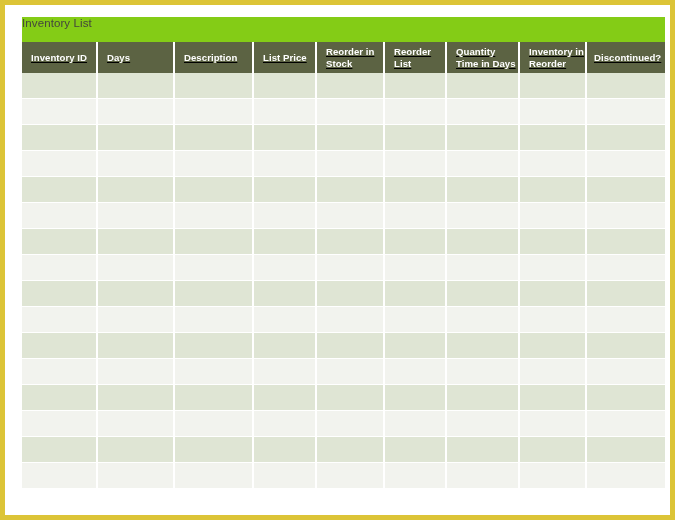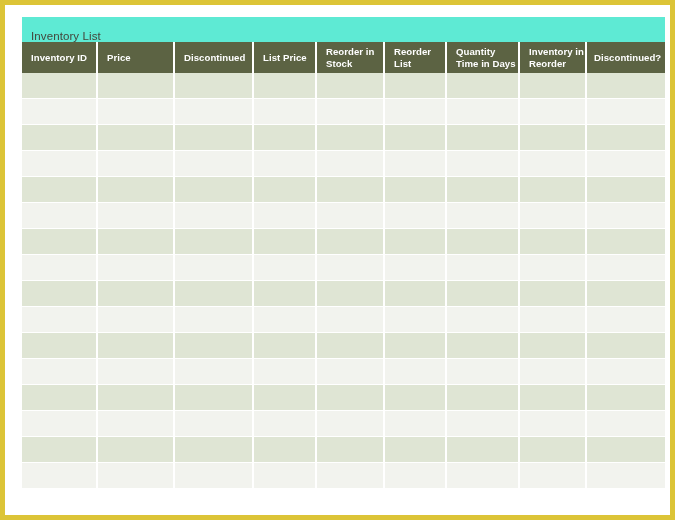--- a/index.html
+++ b/index.html
@@ -31,39 +31,39 @@
     position: absolute;
     left: 17px;
     top: 12px;
     width: 643px;
     background: transparent;
   }
 
   
   #title-band {
     height: 25px;
-    background: #5eead4;
+    background: #84cc16;
     display: flex;
-    align-items: flex-end;
-    padding-left: 9px;
+    align-items: flex-start;
     box-sizing: border-box;
   }
   #title-text {
     font-size: 11.5px;
     color: #44463c;
     letter-spacing: .1px;
     font-family: "Liberation Sans", sans-serif;
   }
 
   
   table.inv {
     border-collapse: separate;
     border-spacing: 0;
     width: 643px;
     table-layout: fixed;
+    text-decoration: underline;
   }
 
   table.inv thead th {
     background: #5c6343;
     color: #ffffff;
     font-size: 9.6px;
     font-weight: bold;
     text-align: left;
     vertical-align: middle;
     padding: 4px 0 4px 9px;
@@ -116,22 +116,22 @@
           <col style="width: 63px;">
           <col style="width: 68px;">
           <col style="width: 62px;">
           <col style="width: 73px;">
           <col style="width: 67px;">
           <col style="width: 78px;">
         </colgroup>
       <thead>
         <tr id="inv-head-row">
             <th>Inventory ID</th>
-            <th>Price</th>
-            <th>Discontinued</th>
+            <th>Days</th>
+            <th>Description</th>
             <th>List Price</th>
             <th>Reorder in Stock</th>
             <th>Reorder List</th>
             <th>Quantity Time in Days</th>
             <th>Inventory in Reorder</th>
             <th>Discontinued?</th>
           </tr>
       </thead>
       <tbody id="inv-body">
           <tr class="band-a">

